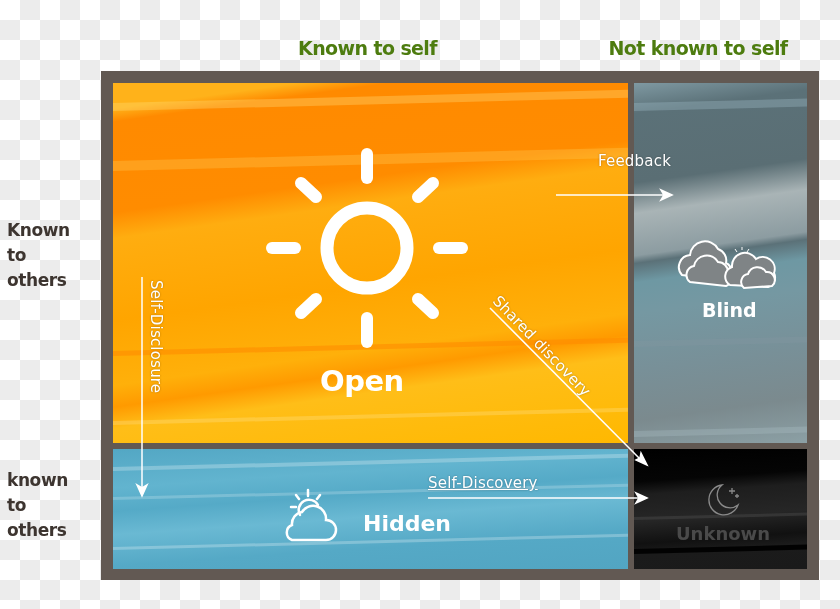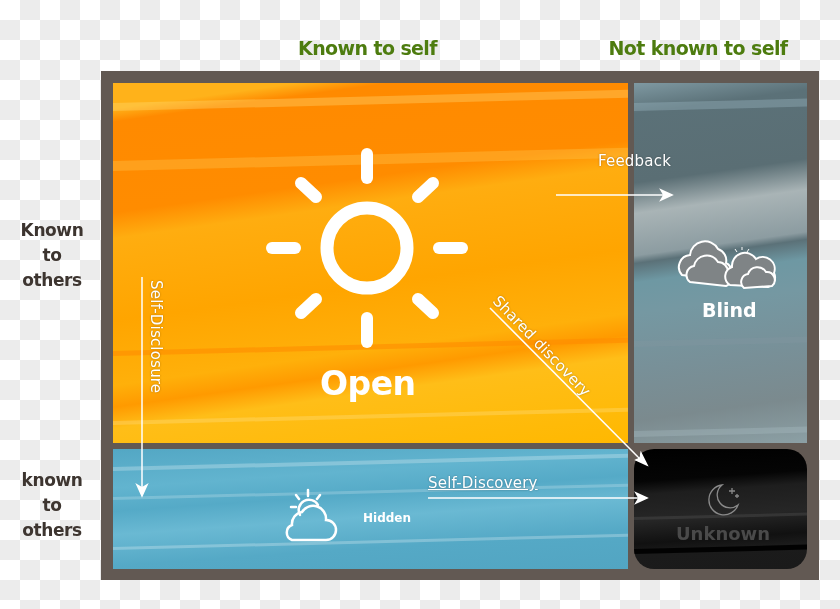--- a/index.html
+++ b/index.html
@@ -12,21 +12,21 @@
     background-size:40px 40px;
     background-position:0 0, 20px 20px;
     font-family:"DejaVu Sans", sans-serif;
   }
   .hdr {
     position:absolute; font-weight:bold; color:#4d7c0f; font-size:19px;
     letter-spacing:-0.6px; white-space:nowrap; text-align:center;
   }
   .side {
     position:absolute; font-weight:bold; color:#3d3530; font-size:17px;
-    letter-spacing:-0.4px; text-align:center; line-height:25px; width:90px;
+    letter-spacing:-0.4px; text-align:left; line-height:25px; width:90px;
   }
   .frame {
     position:absolute; left:101px; top:71px; width:718px; height:509px;
     background:#625953;
   }
   .quad { position:absolute; overflow:hidden; }
   .open {
     left:113px; top:83px; width:515px; height:360px;
     background:linear-gradient(172deg, #ffb21a 0%, #ffb21a 6%, #ff8a00 9%, #ff8c00 30%, #ffad10 36%, #ffa500 55%, #ffb00a 70%, #ff9a00 75%, #ffbe18 80%, #ffb800 100%);
   }
@@ -34,21 +34,20 @@
     left:634px; top:83px; width:173px; height:360px;
     background:linear-gradient(172deg, #7f99a2 0%, #5b7178 8%, #5a6e74 26%, #a9b4b6 34%, #8c9ca1 45%, #5b7178 47%, #6e98a3 52%, #7598a2 60%, #789098 75%, #7b8a8e 88%, #8ca0a5 100%);
   }
   .hidden {
     left:113px; top:449px; width:515px; height:120px;
     background:linear-gradient(176deg, #53a7c4 0%, #62b4cf 25%, #55aac7 40%, #6ab9d3 55%, #55a9c6 75%, #52a5c2 100%);
   }
   .unknown {
     left:634px; top:449px; width:173px; height:120px;
     background:linear-gradient(176deg, #000 0%, #050505 25%, #1e1e1e 35%, #262626 55%, #111 72%, #1b1b1b 80%, #1a1a1a 100%);
-    border-radius:20px;
   }
   .streak { position:absolute; left:-40px; width:700px; height:6px; background:rgba(255,255,255,0.18); transform:rotate(-1.5deg); }
   .q-label { position:absolute; font-weight:bold; white-space:nowrap; }
   .arrow-label {
     position:absolute; color:#fff; font-size:15px; white-space:nowrap;
     text-shadow:0 0 2px rgba(0,0,0,0.35); letter-spacing:0.2px;
   }
   svg.ov { position:absolute; left:0; top:0; }
 </style>
 </head>
@@ -68,21 +67,21 @@
   <div>others</div>
 </div>
 
 <div class="frame"></div>
 
 <div class="quad open">
   <div class="streak" style="top:12px; height:8px; background:rgba(255,220,120,0.35);"></div>
   <div class="streak" style="top:70px; height:10px; background:rgba(255,200,80,0.35);"></div>
   <div class="streak" style="top:260px; height:5px; background:rgba(255,140,0,0.6);"></div>
   <div class="streak" style="top:330px; height:4px; background:rgba(255,230,150,0.3);"></div>
-  <div class="q-label" style="left:207px; top:281px; font-size:33px; color:#fff; letter-spacing:-0.5px;">Open</div>
+  <div class="q-label" style="left:207px; top:281px; font-size:29px; color:#fff; letter-spacing:-0.5px;">Open</div>
 </div>
 <svg class="ov" width="840" height="609" style="pointer-events:none;">
   <g stroke="#fff" stroke-width="12" stroke-linecap="round" fill="none">
     <circle cx="367" cy="248" r="40" stroke-width="13"></circle>
     <line x1="367" y1="154" x2="367" y2="178"></line>
     <line x1="367" y1="318" x2="367" y2="342"></line>
     <line x1="272" y1="248" x2="295" y2="248"></line>
     <line x1="439" y1="248" x2="462" y2="248"></line>
     <line x1="301" y1="183" x2="316" y2="197"></line>
     <line x1="433" y1="183" x2="418" y2="197"></line>
@@ -108,21 +107,21 @@
     <line x1="737" y1="252" x2="735" y2="249"></line>
     <line x1="742" y1="250" x2="742" y2="247"></line>
     <line x1="747" y1="252" x2="749" y2="249"></line>
   </g>
 </svg>
 
 <div class="quad hidden">
   <div class="streak" style="top:10px; height:4px; background:rgba(255,255,255,0.25);"></div>
   <div class="streak" style="top:40px; height:3px; background:rgba(255,255,255,0.2);"></div>
   <div class="streak" style="top:90px; height:3px; background:rgba(255,255,255,0.25);"></div>
-  <div class="q-label" style="left:250px; top:62px; font-size:12px; color:#fff;">Hidden</div>
+  <div class="q-label" style="left:250px; top:62px; font-size:22px; color:#fff;">Hidden</div>
 </div>
 <svg class="ov" width="840" height="609" style="pointer-events:none;">
   <g stroke="#fff" stroke-width="2.5" fill="none" stroke-linecap="round">
     <line x1="308" y1="490" x2="308" y2="496"></line>
     <line x1="296" y1="495" x2="299" y2="499"></line>
     <line x1="320" y1="495" x2="317" y2="499"></line>
     <line x1="291" y1="507" x2="296" y2="507"></line>
     <path d="M300,515 a10,10 0 0,1 18,-10"></path>
     <path d="M292,540 a8,8 0 0,1 0,-15 a12,12 0 0,1 10,-13 a13,13 0 0,1 24,8 a10,10 0 0,1 0,20 z"></path>
   </g>

